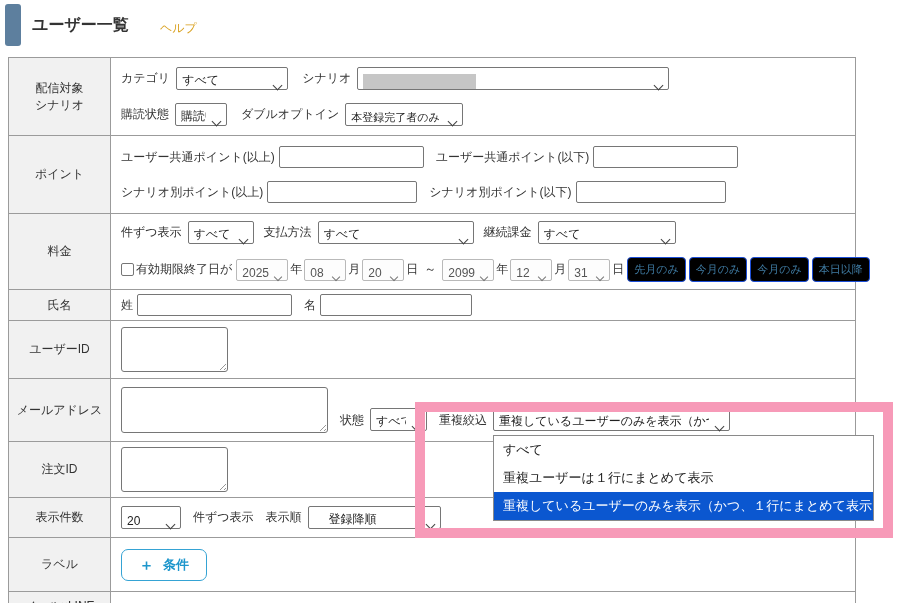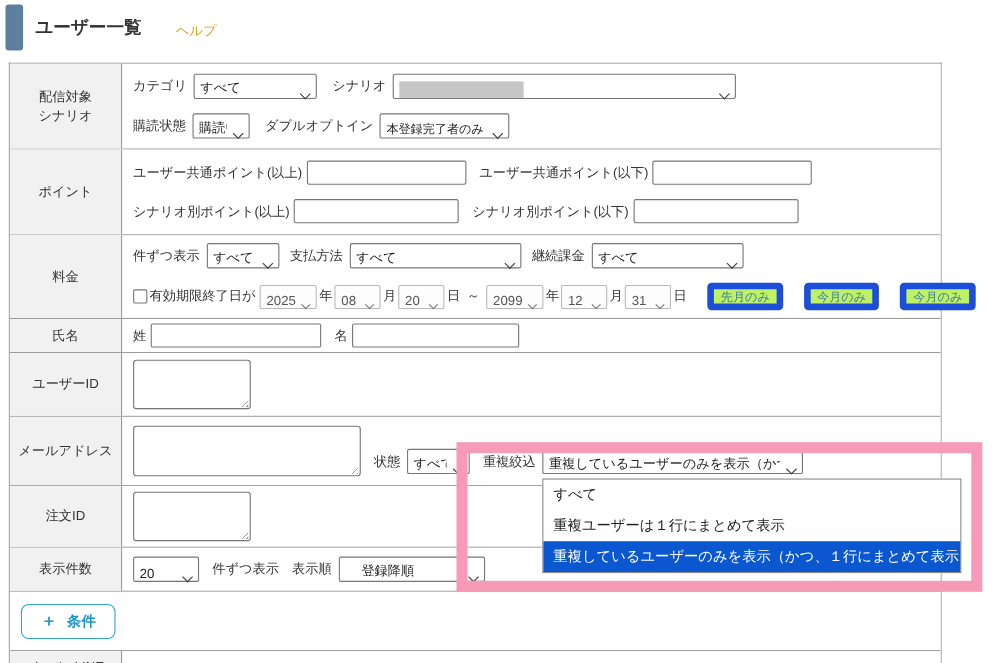--- a/index.html
+++ b/index.html
@@ -39,22 +39,22 @@
 
   .inp { height:22px; border:1px solid #767676; border-radius:2px; background:#fff; font-size:12px; padding:0 4px; }
   .ta-wrap { position:relative; display:inline-block; }
   .ta { border:1px solid #767676; border-radius:3px; background:#fff; resize:none; display:block; }
   .grip { position:absolute; right:2px; bottom:2px; width:9px; height:9px;
           background:repeating-linear-gradient(135deg, transparent 0 2px, #999 2px 3px);
           clip-path:polygon(100% 0, 0 100%, 100% 100%); }
 
   .checkbox { width:13px; height:13px; border:1px solid #767676; border-radius:2px; background:#fff; display:inline-block; cursor:pointer; }
 
-  .qbtn { height:25px; padding:0 6px; margin-left:19px; font-size:11px; color:#3f7ba3;
-          background:#bef264; border:6px solid #1d4ed8; border-radius:4px; cursor:pointer;
+  .qbtn { height:25px; padding:0 6px; margin-left:3px; font-size:11px; color:#3f7ba3;
+          background:#000000; border:1px solid #1d4ed8; border-radius:4px; cursor:pointer;
           font-family:inherit; white-space:nowrap; }
 
   .cond-btn { display:inline-flex; align-items:center; gap:9px; height:32px; padding:0 17px;
               background:#fff; border:1px solid #35a3d4; border-radius:7px; color:#1d96cc;
               font-size:13px; font-weight:bold; cursor:pointer; font-family:inherit; }
   .plus-glyph { font-size:15px; font-weight:bold; line-height:1; }
 
   
   .redact { width:113px; height:15px; background:#c6c6c6; }
 
@@ -297,20 +297,23 @@
           <span class="lbl ml12">表示順</span>
           <span class="sel w133 ml6">
             <span class="sel-text">登録降順</span>
             <span class="chev"></span>
           </span>
         </div>
       </div>
     </div>
 
     <div class="frow h54">
+      <div class="flabel">
+        <span>ラベル</span>
+      </div>
       <div class="fcontent">
         <div class="line">
           <button class="cond-btn">
             <span class="plus-glyph">＋</span>
             <span>条件</span>
           </button>
         </div>
       </div>
     </div>
 

